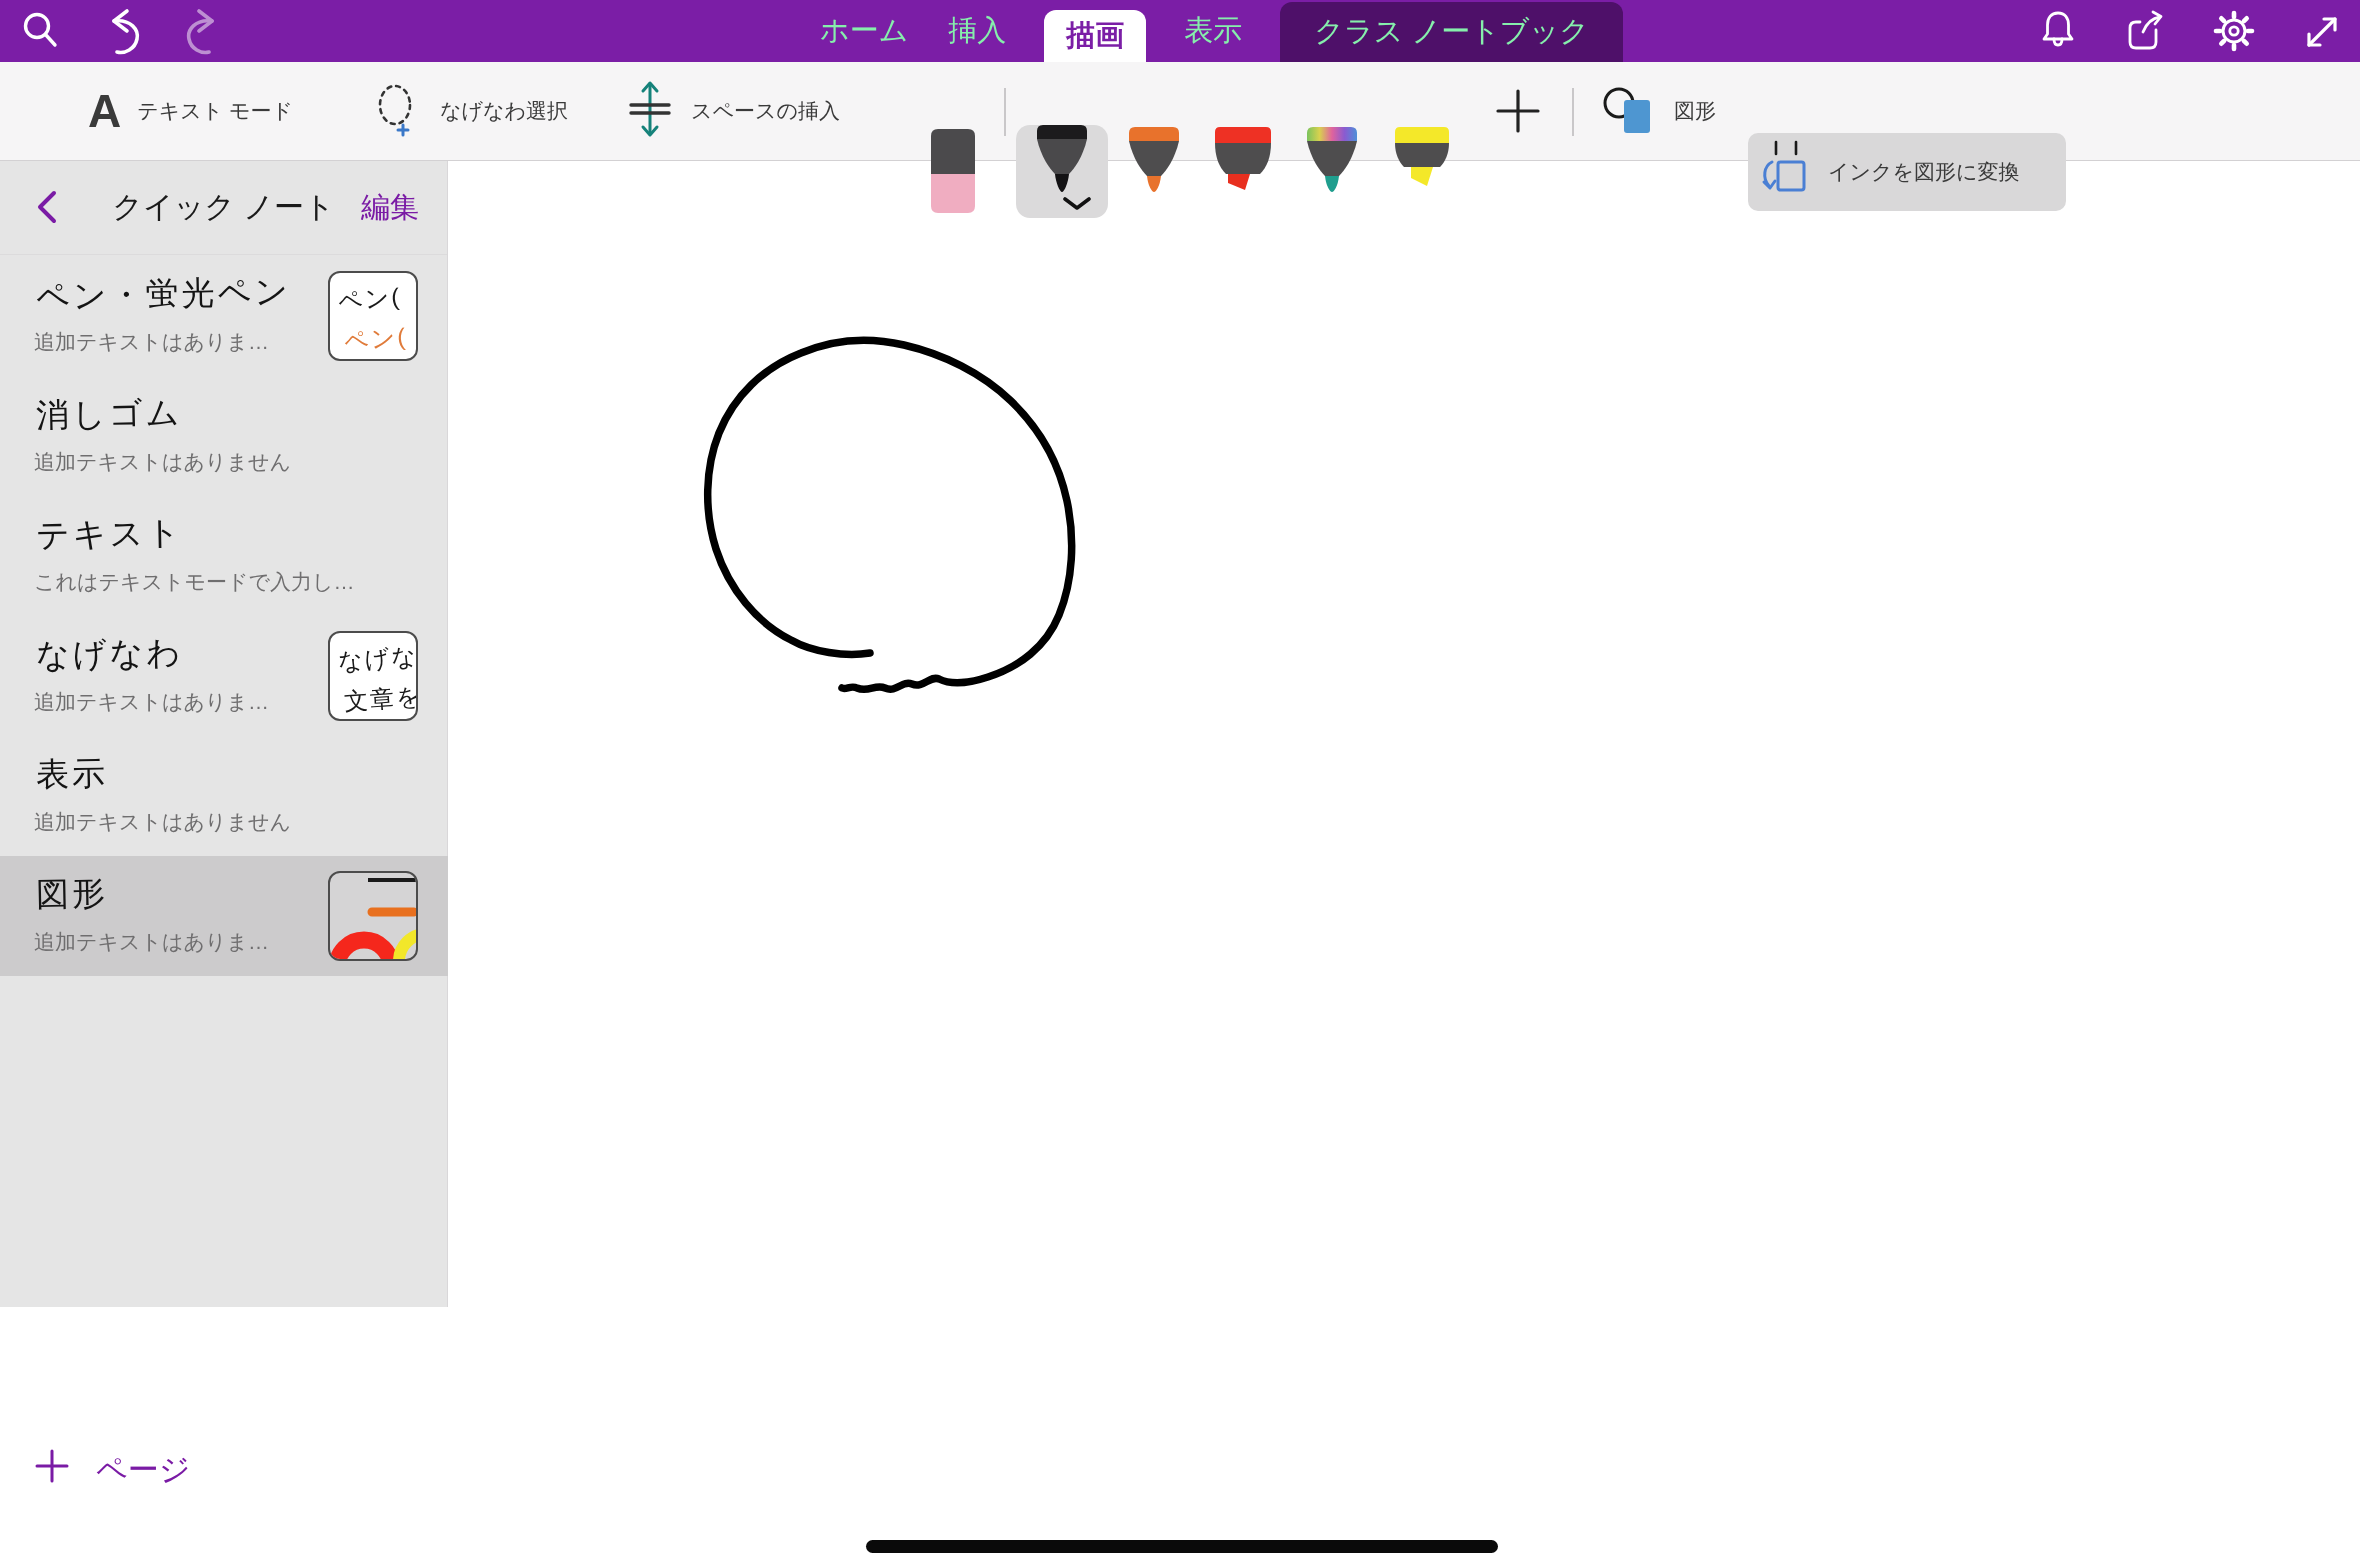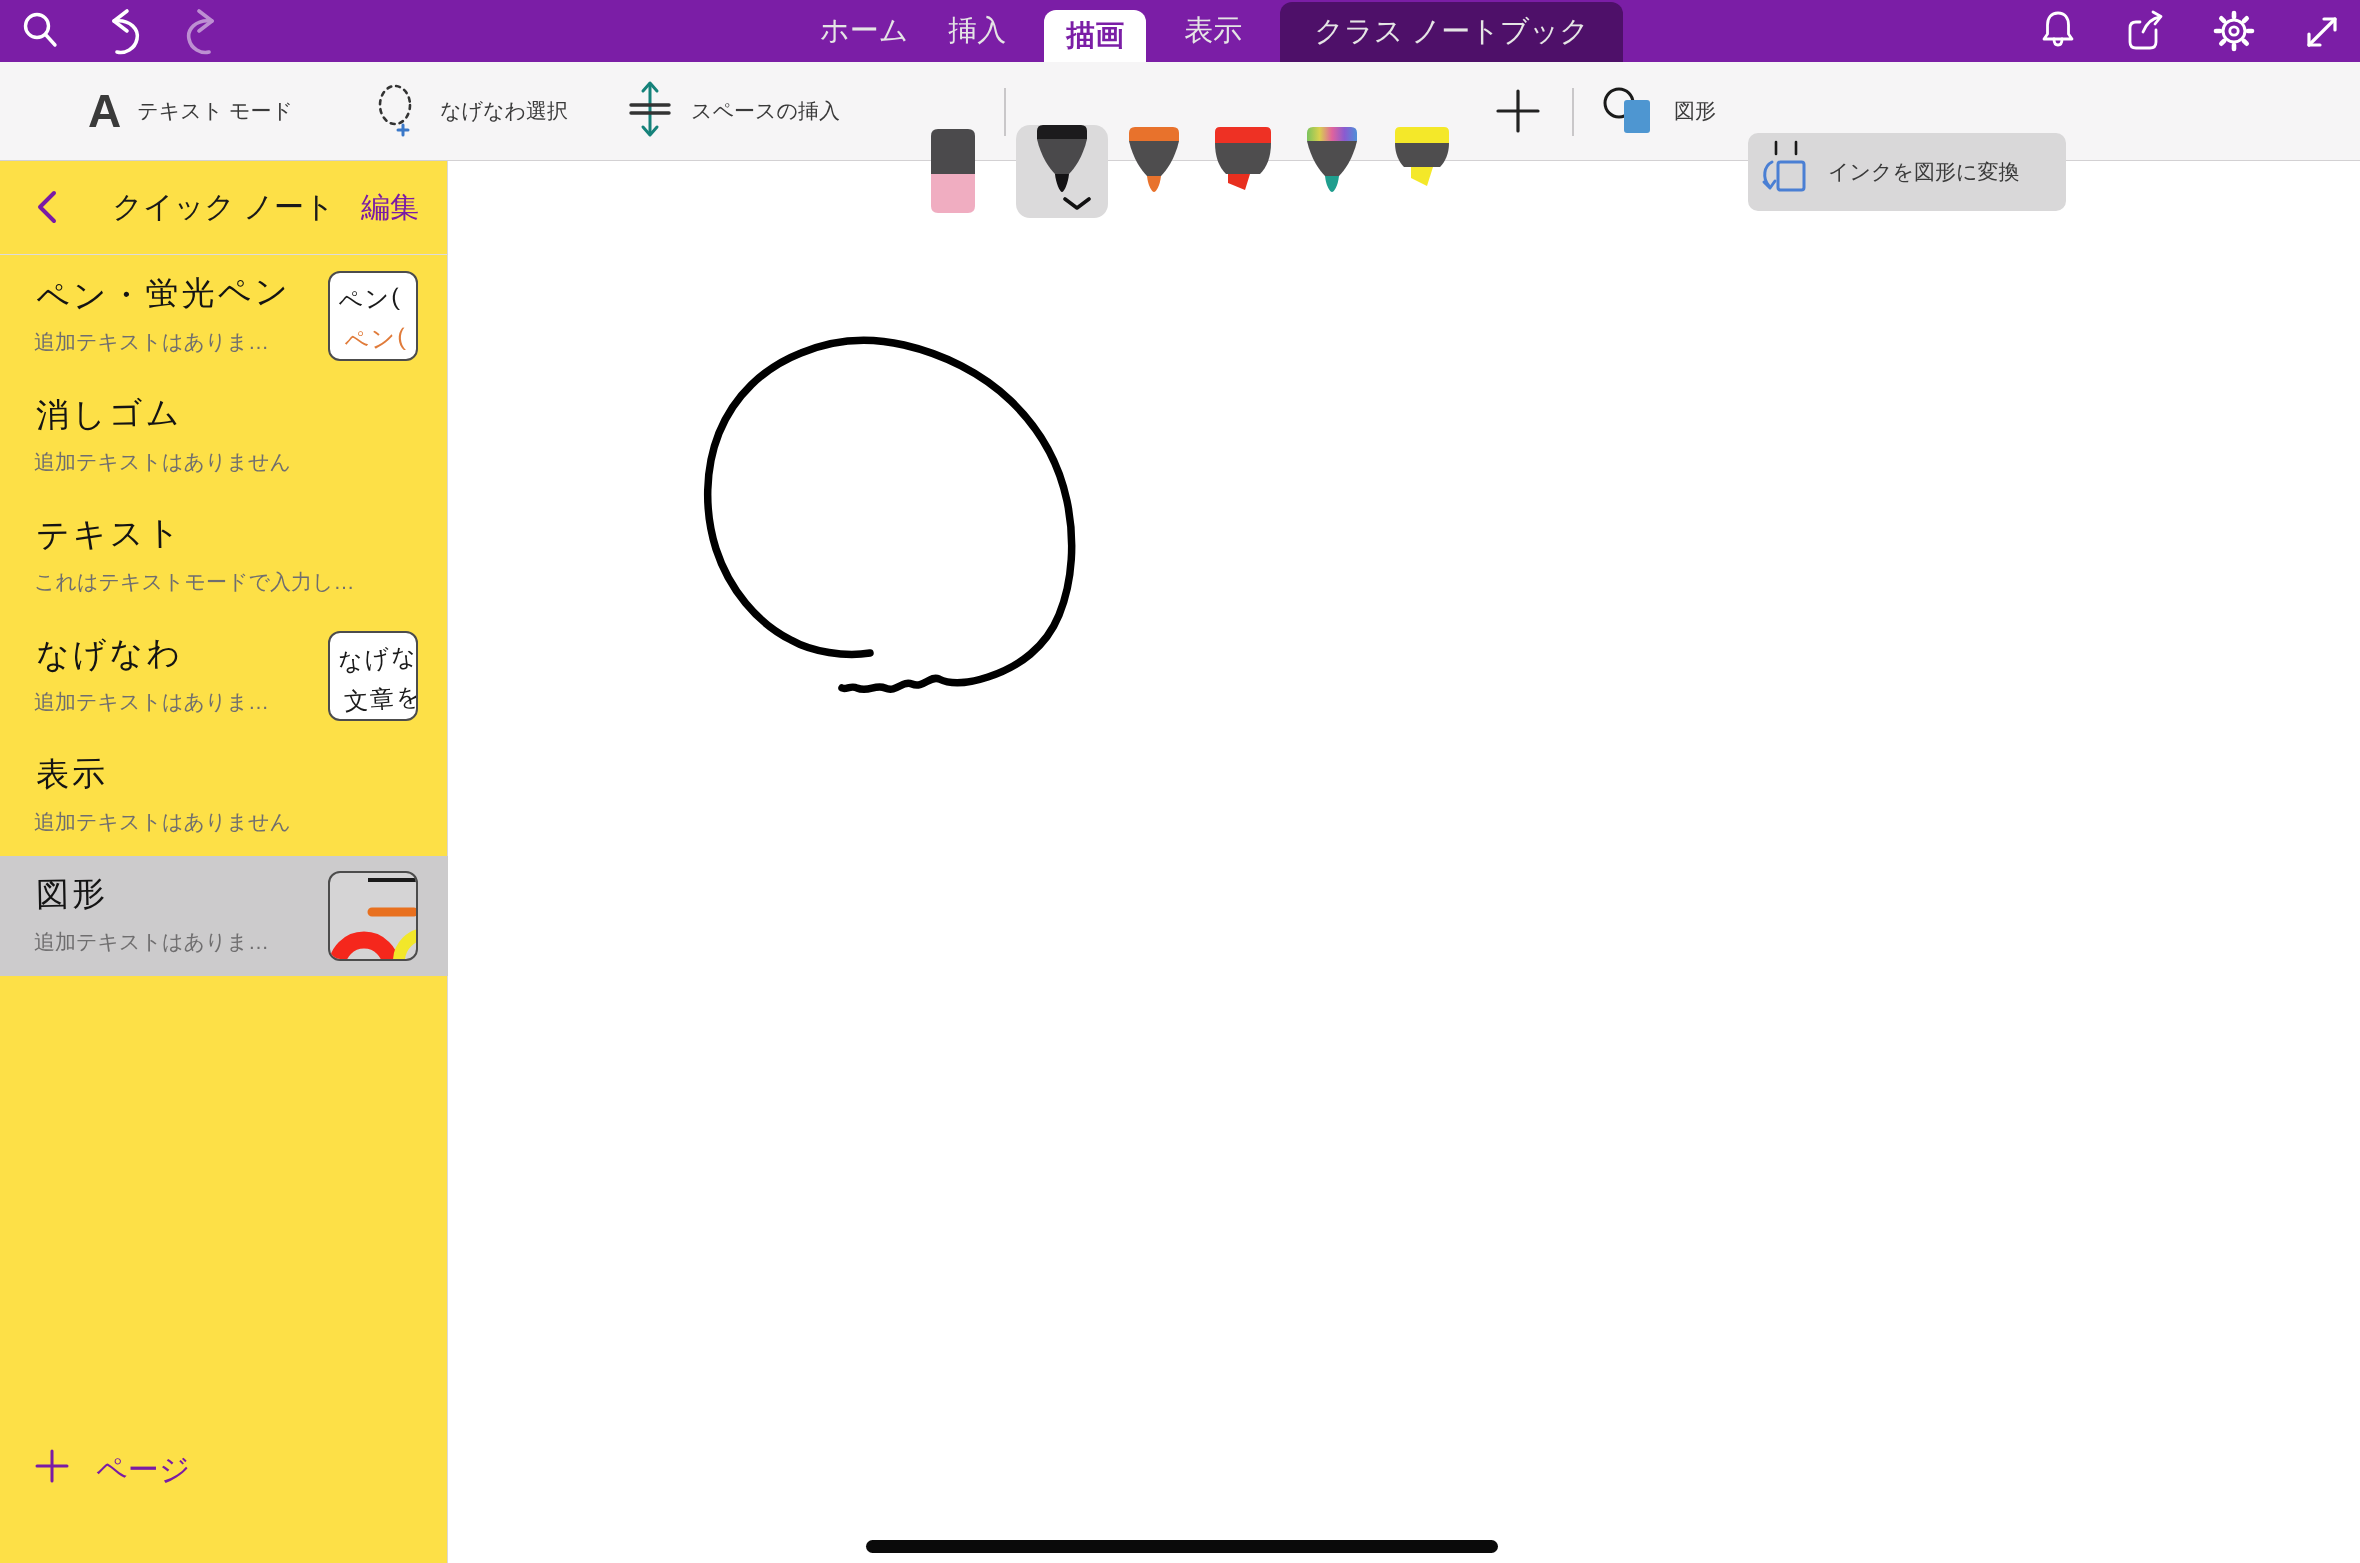--- a/index.html
+++ b/index.html
@@ -15,21 +15,21 @@
     background:#7b1ea6;z-index:30;
   }
   .topbar-left{position:absolute;left:18px;top:0;height:62px;display:flex;align-items:center;gap:38px;}
   .topbar-right{position:absolute;right:16px;top:0;height:62px;display:flex;align-items:center;gap:44px;}
   .tb-icon{width:44px;height:48px;display:flex;align-items:center;justify-content:center;}
   .tb-icon svg{display:block;}
   .dim{opacity:.5;}
   .tabs{position:absolute;left:818px;top:0;height:62px;display:flex;align-items:flex-end;gap:36px;}
   .tab{
     height:62px;display:flex;align-items:center;justify-content:center;
-    color:#e5e5e5;font-size:29px;white-space:nowrap;padding:0 2px;
+    color:#86efac;font-size:29px;white-space:nowrap;padding:0 2px;
   }
   .tab--selected{
     background:#ffffff;color:#7b1ea6;border-radius:12px 12px 0 0;
     padding:0 22px;height:52px;margin-top:10px;font-weight:bold;
   }
   .tab--dark{
     background:#4e1069;border-radius:12px 12px 0 0;
     padding:0 34px;height:60px;
   }
   
@@ -49,22 +49,22 @@
   }
   .pen-chevron{position:absolute;left:1062px;top:135px;}
   .plus-btn{position:absolute;left:1494px;top:0;height:98px;display:flex;align-items:center;}
   .convert-btn{
     position:absolute;left:1748px;top:71px;width:318px;height:78px;
     background:#d9d8d9;border-radius:10px;display:flex;align-items:center;gap:14px;
     padding:0 0 0 8px;box-sizing:border-box;
   }
   
   .sidebar{
-    position:absolute;left:0;top:160px;width:448px;height:1403px;
-    background:#fde047;border-right:1px solid #d9d7d9;box-sizing:border-box;z-index:10;
+    position:absolute;left:0;top:160px;width:448px;height:1147px;
+    background:#e5e5e5;border-right:1px solid #d9d7d9;box-sizing:border-box;z-index:10;
   }
   .sb-header{
     position:absolute;left:0;top:0;width:100%;height:95px;
     border-bottom:1px solid #dcdbdc;box-sizing:border-box;
   }
   .sb-back{position:absolute;left:36px;top:30px;}
   .sb-title{
     position:absolute;left:0;right:0;top:0;height:95px;
     display:flex;align-items:center;justify-content:center;
     font-size:30px;color:#1a1a1a;

